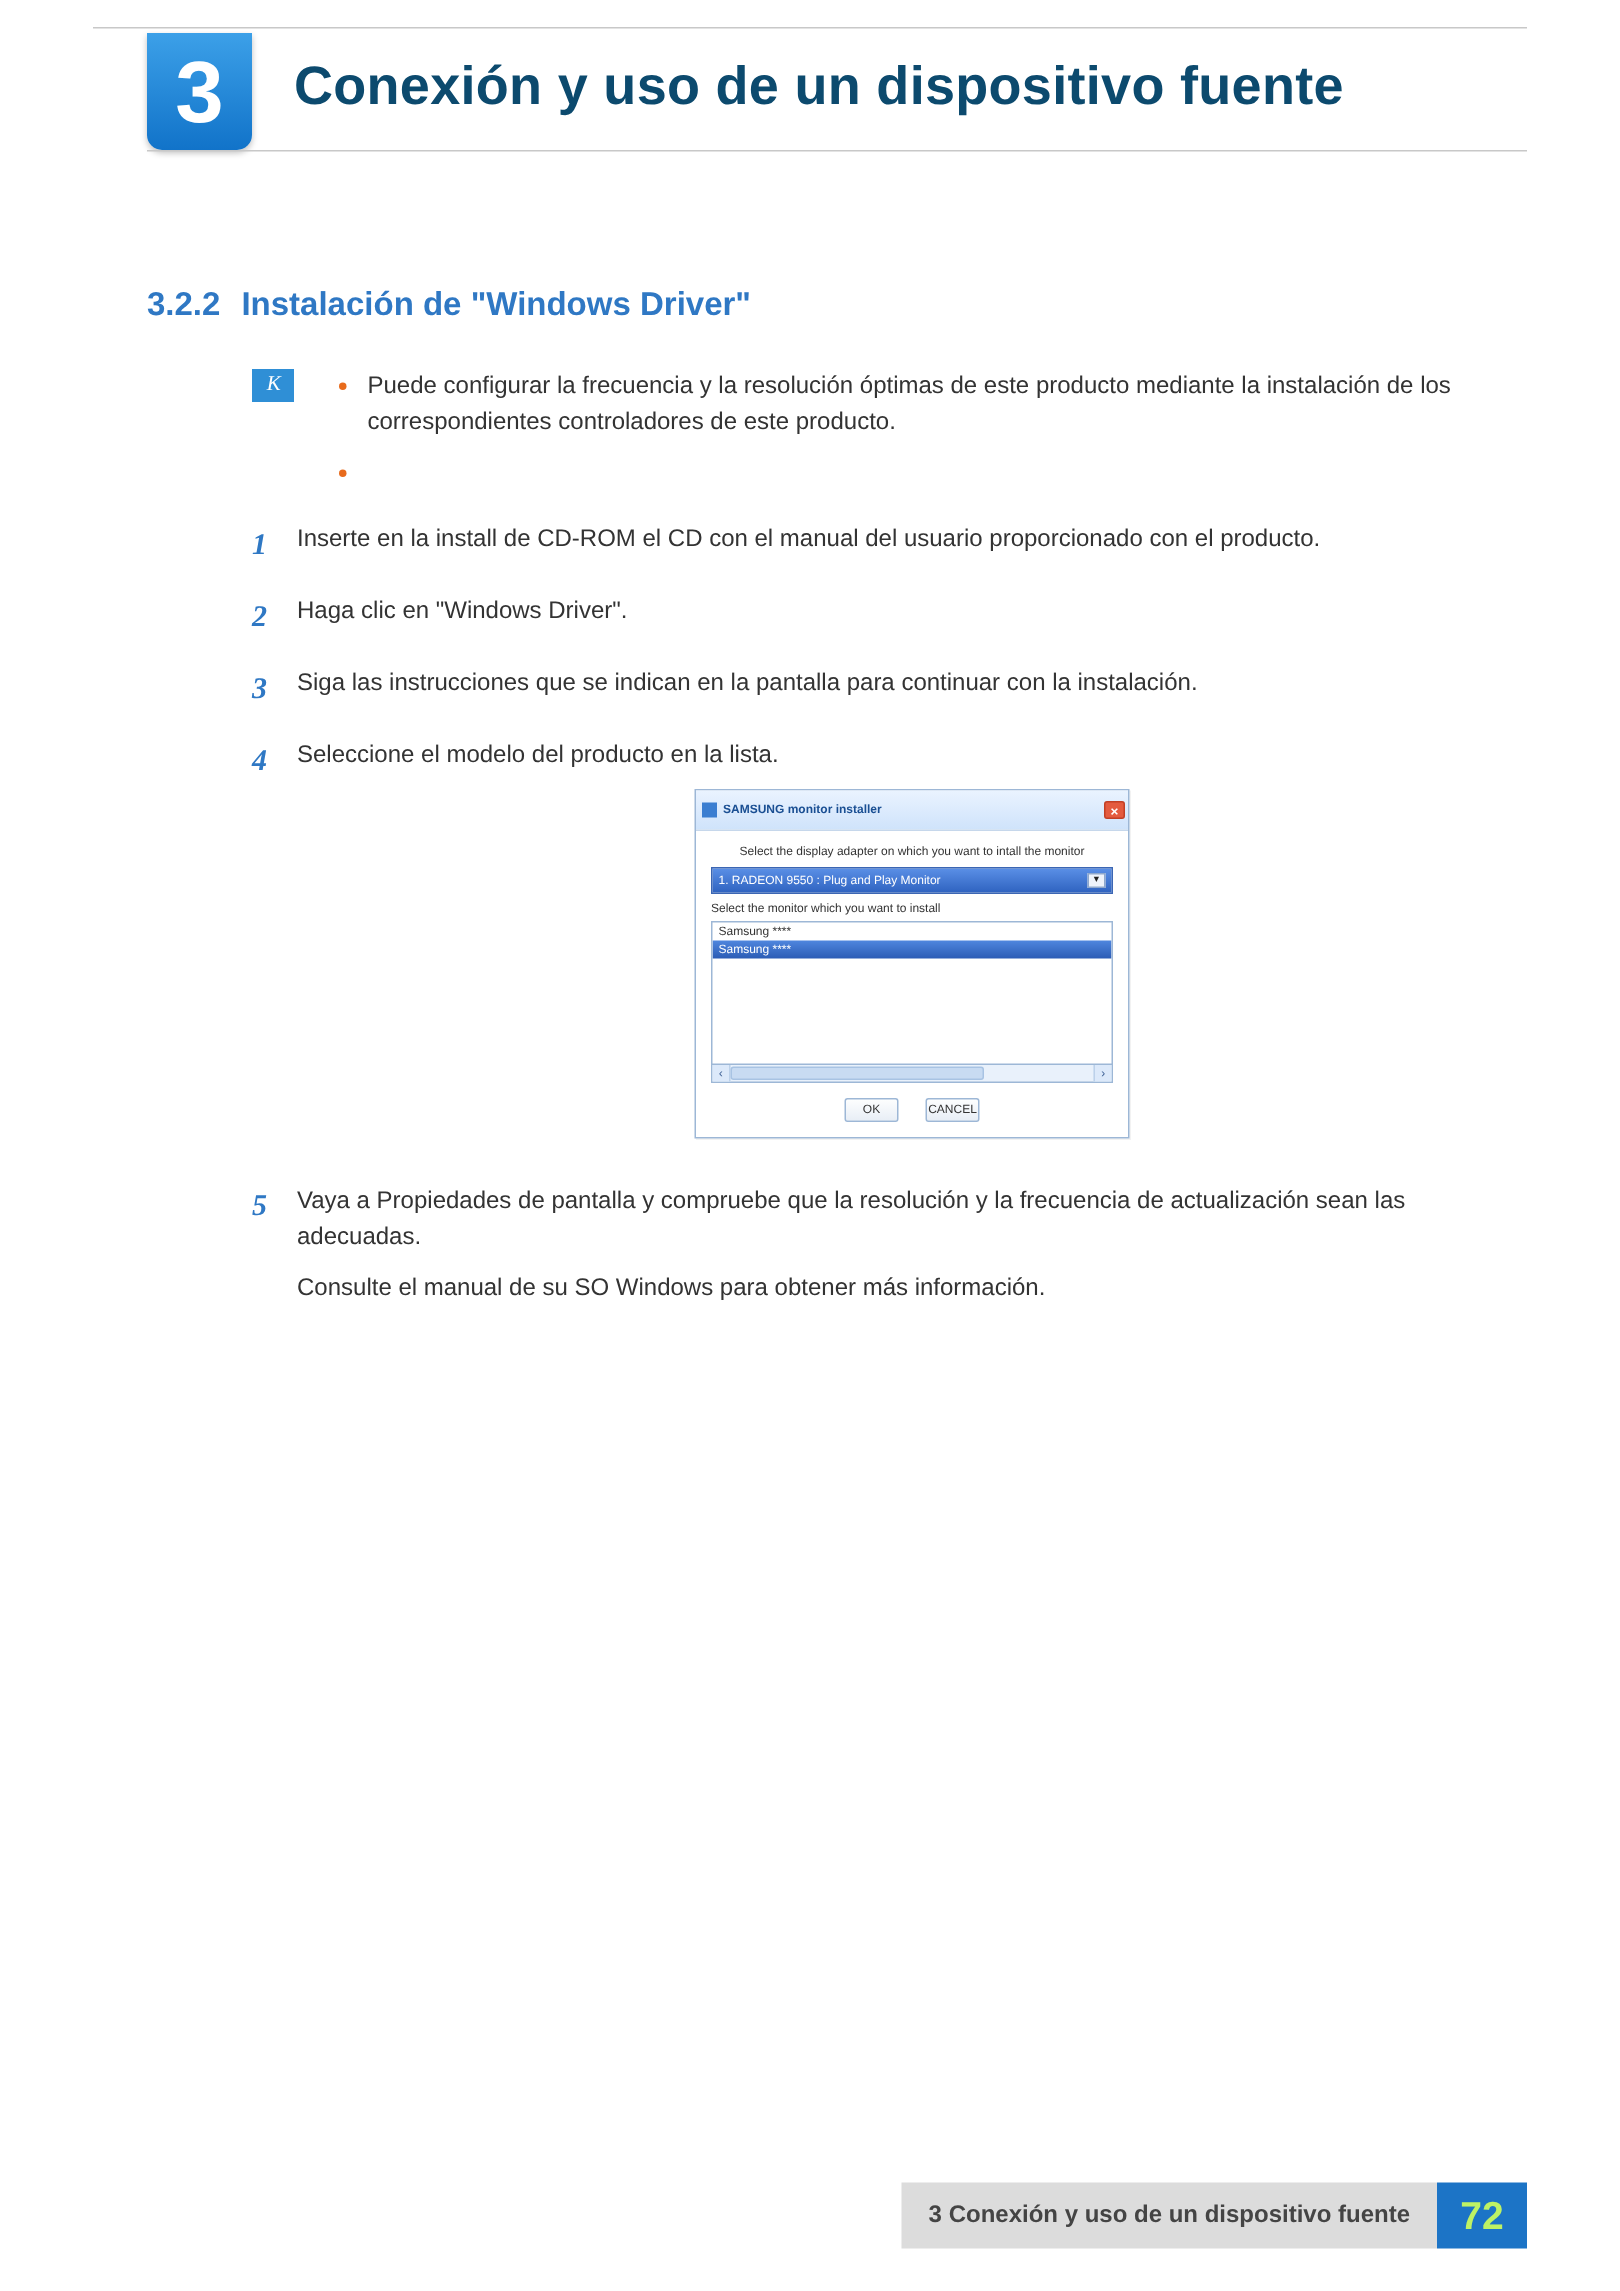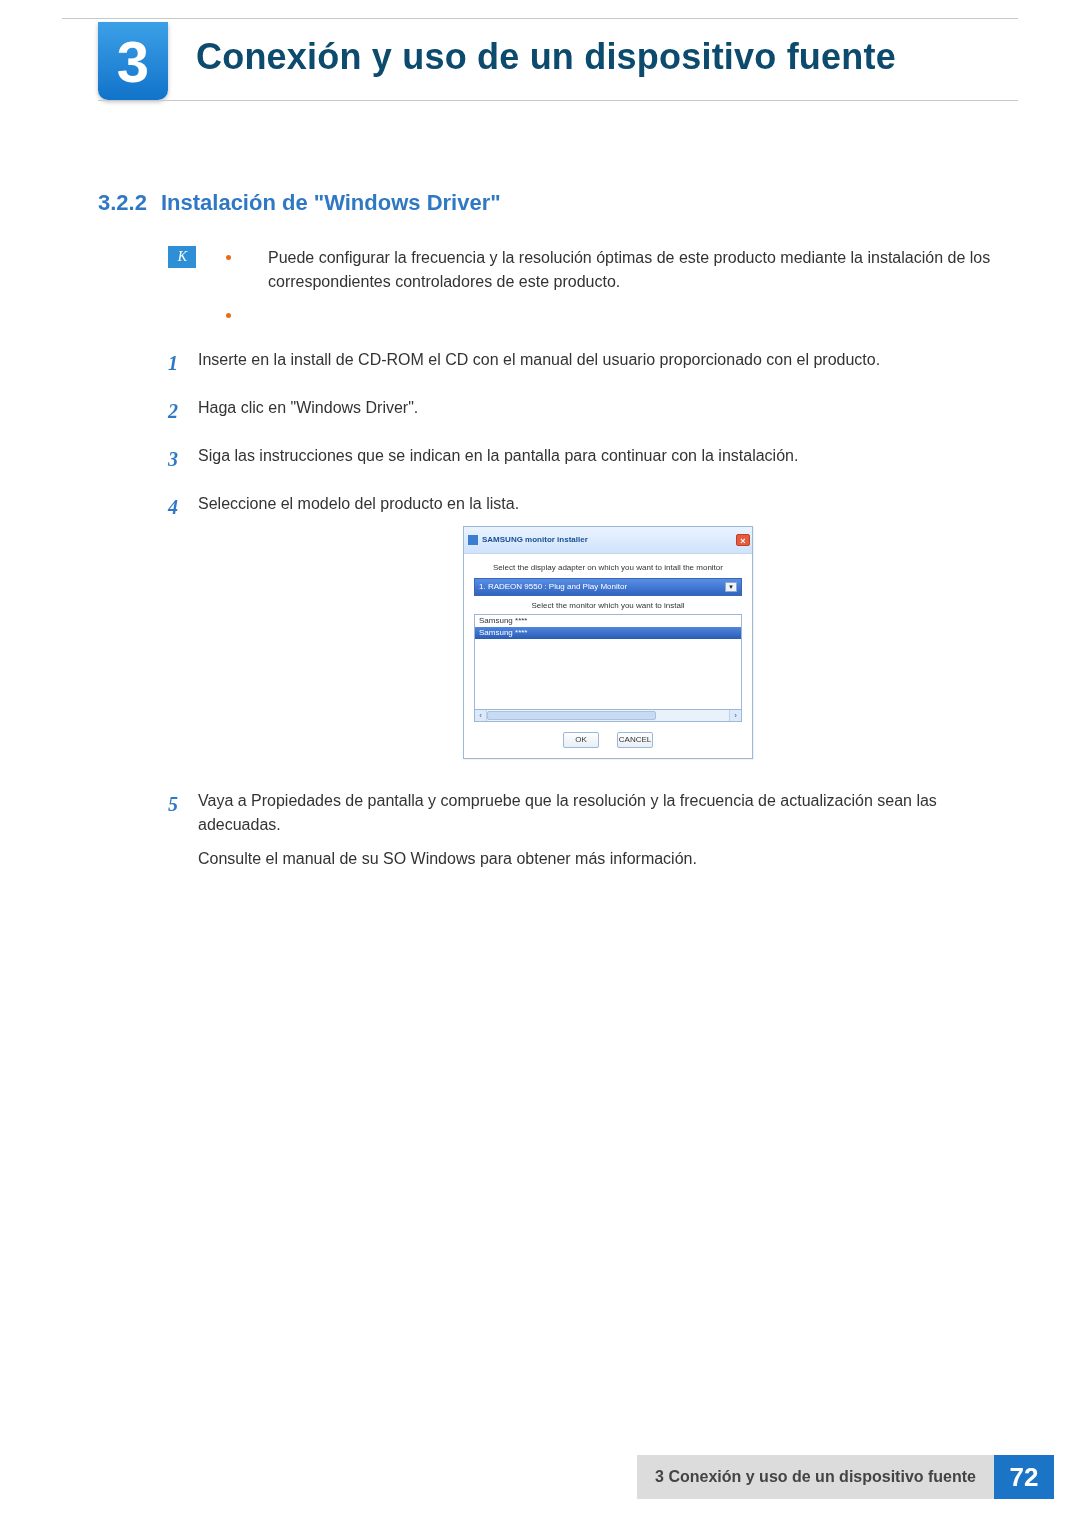--- a/index.html
+++ b/index.html
@@ -73,21 +73,21 @@
     color: #fff; font-size: 14px; font-style: italic;
     font-family: "Times New Roman", serif;
     letter-spacing: -1px;
   }
   .note-bullets { flex: 1; }
   .note-bullets li {
     list-style: none;
     display: flex;
     align-items: flex-start;
     margin-bottom: 10px;
-    font-size: 16px; line-height: 1.5; color: #333; gap: 23px;
+    font-size: 16px; line-height: 1.5; color: #333;
   }
   .note-bullets li .dot {
     width: 5px; height: 5px; border-radius: 50%;
     background: #e86b1c;
     margin: 9px 14px 0 0;
     flex: 0 0 5px;
   }
   .steps { margin-left: 70px; }
   .step {
     display: flex;
@@ -144,21 +144,21 @@
     padding: 2px 4px;
     border: 1px solid #3b66b4;
     display: flex; align-items: center;
   }
   .dialog .combo .arrow {
     width: 12px; height: 10px; margin-left: auto;
     background: #eef3fb; border: 1px solid #8fa8cc;
     display: flex; align-items: center; justify-content: center;
     color: #222; font-size: 7px;
   }
-  .dialog .hint2 { text-align: center; margin: 4px 0 2px 0; font-size: 8px; }
+  .dialog .hint2 { margin: 4px 0 2px 0; font-size: 8px; }
   .dialog .listbox {
     border: 1px solid #9db7d6; height: 96px; background: #fff;
     overflow: hidden;
   }
   .dialog .listbox .row {
     font-size: 8px; padding: 1px 4px; line-height: 10px;
   }
   .dialog .listbox .row.sel {
     background: linear-gradient(180deg, #4f86de 0%, #2b5cb5 100%);
     color: #fff;
@@ -186,32 +186,32 @@
     border: 1px solid #9db7d6; border-radius: 2px;
     display: flex; align-items: center; justify-content: center;
     cursor: default;
   }
 
   .footer {
     position: absolute;
     left: 0; right: 0; bottom: 28px;
     height: 44px;
     display: flex; justify-content: flex-end; align-items: stretch;
-    padding-right: 26px;
+    padding-right: 62px;
   }
   .footer .ftext {
     background: #dcdcdc;
     color: #444;
     display: flex; align-items: center;
     padding: 0 18px;
     font-size: 16px; font-weight: bold;
   }
   .footer .fpage {
     background: #1c74c6;
-    color: #ffffff;
+    color: #bef264;
     display: flex; align-items: center; justify-content: center;
     width: 60px; font-size: 26px; font-weight: bold;
   }
 </style>
 </head>
 <body>
 
 <div class="page">
   <div class="top-rule"></div>
 

